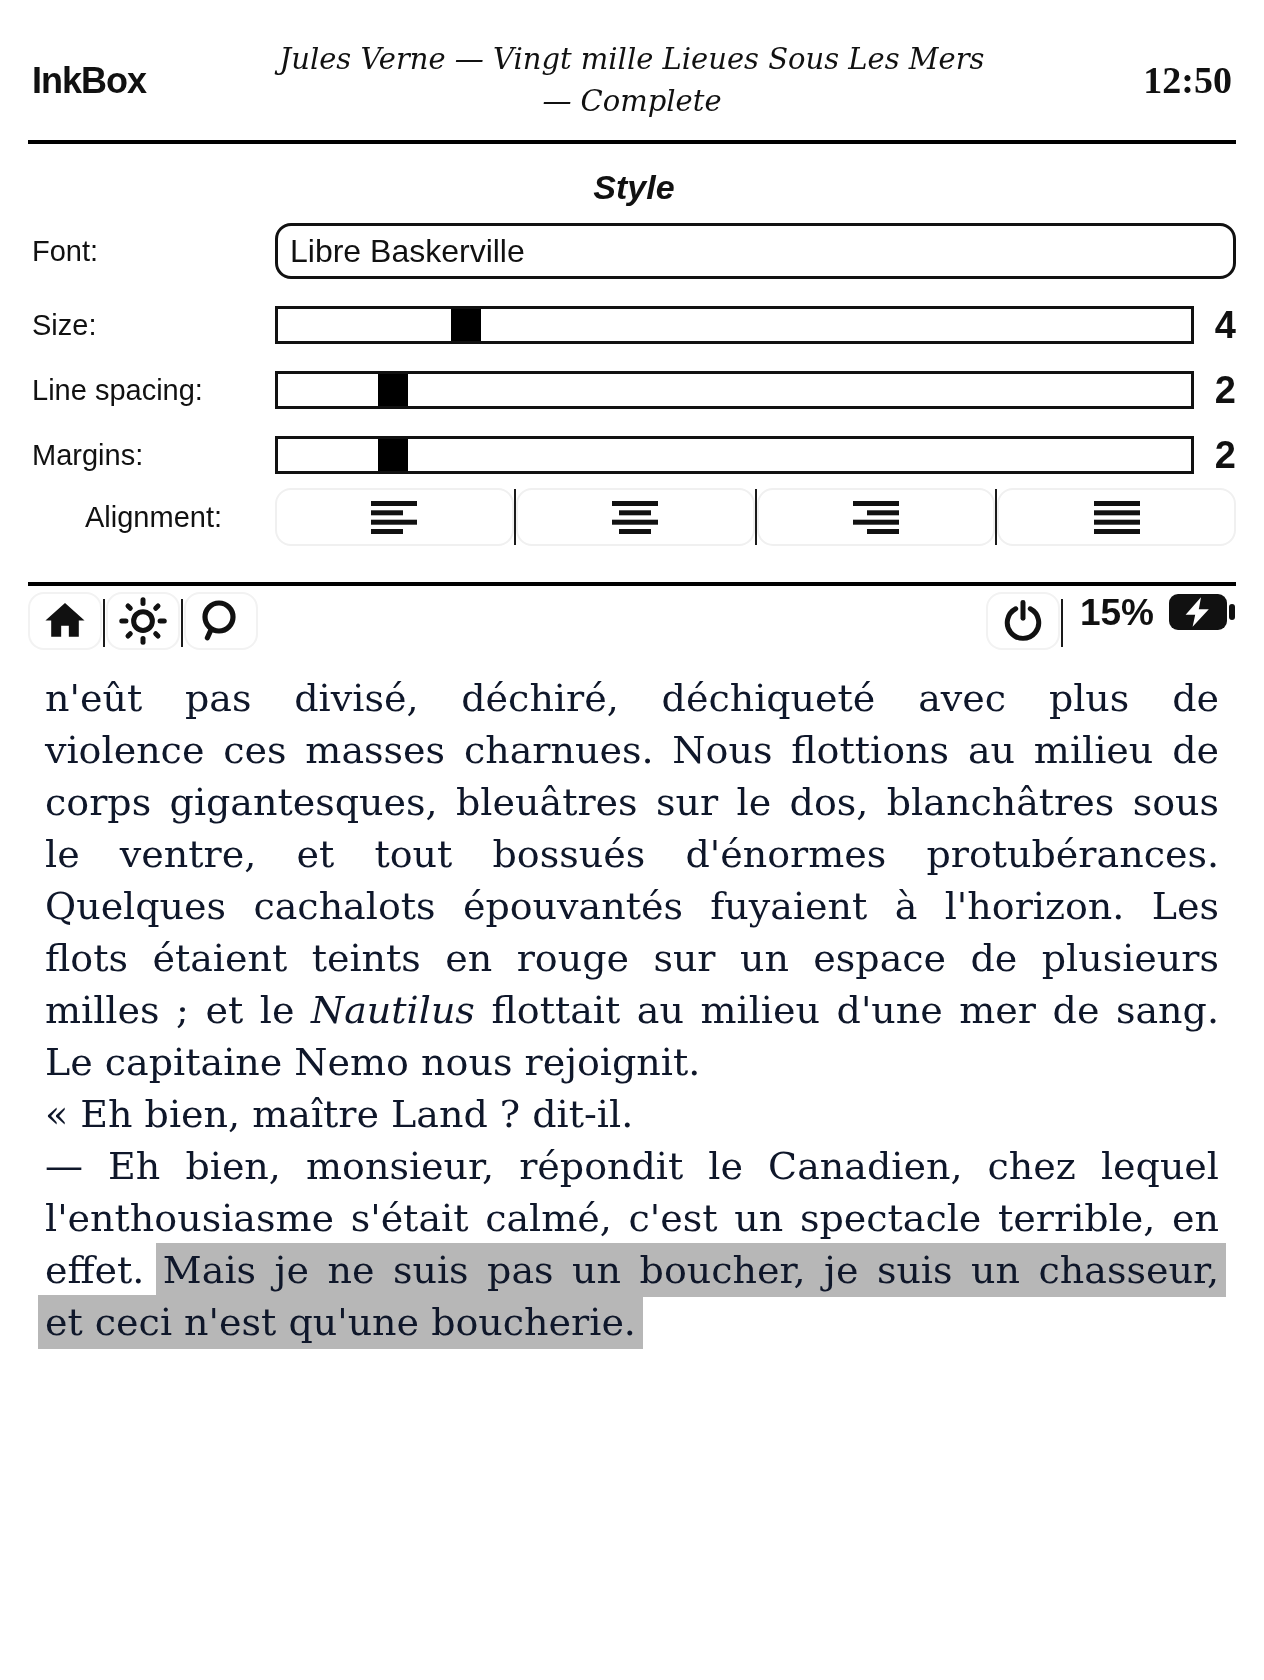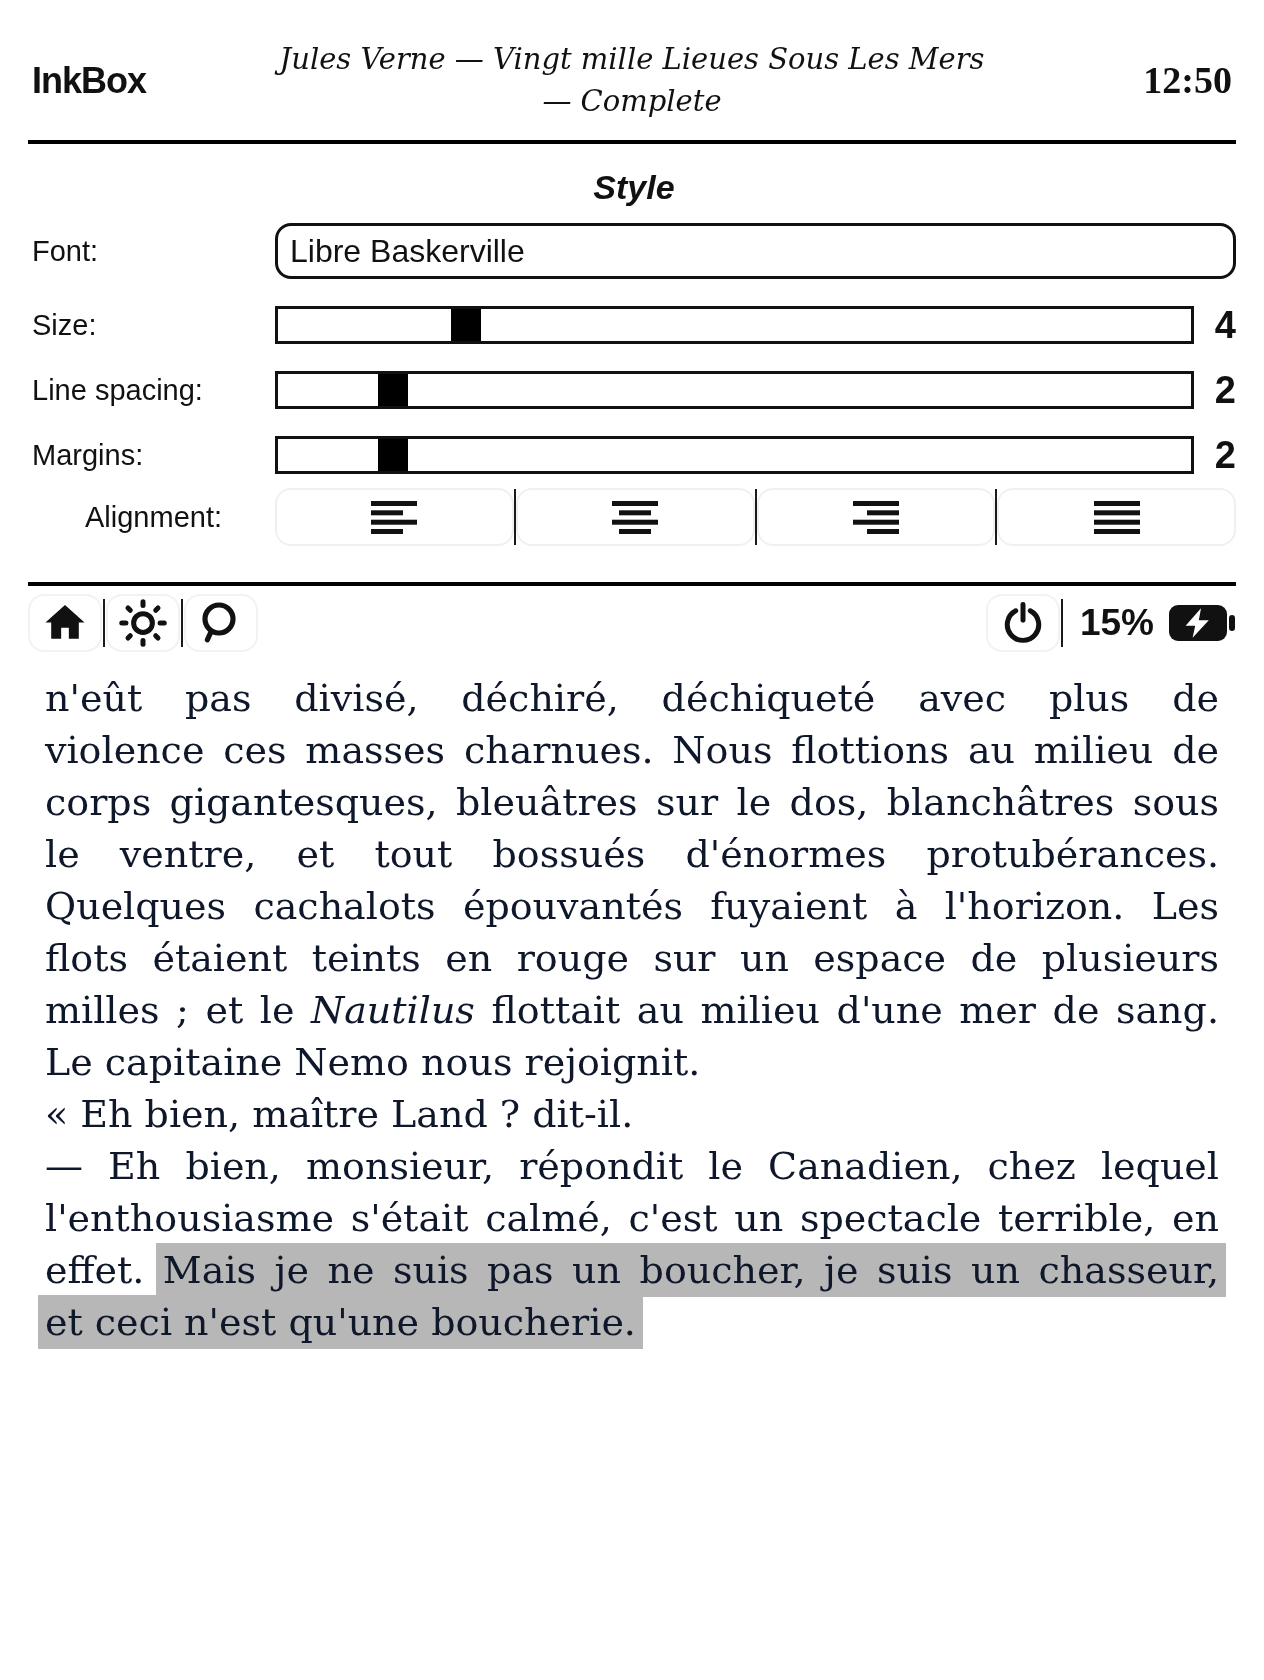--- a/index.html
+++ b/index.html
@@ -30,21 +30,21 @@
   .slider-thumb { position:absolute; top:0; width:30px; height:32px; background:#000; }
   .slider-value { width:42px; flex:none; text-align:right; font-size:38px; font-weight:800; }
   .align-row { margin-top:14px; height:58px;text-align:center; }
   .align-group { flex:1; display:flex; align-items:stretch; height:58px; }
   .align-btn { flex:1; display:flex; align-items:center; justify-content:center; border:2px solid #f0f0f0; border-radius:16px; background:#fff; }
   .vdiv { width:2px; background:#1a1a1a; align-self:center; }
   .vdiv.tall { height:56px; }
   .hr2 { margin-top:36px; }
 
   
-  .toolbar { margin:6px 28px 0 28px; height:62px; display:flex; align-items:center; }
+  .toolbar { margin:6px 28px 0 28px; height:62px; display:flex; align-items:flex-start; }
   .tool-btn { width:74px; height:58px; display:flex; align-items:center; justify-content:center; border:2px solid #f2f2f2; border-radius:16px; background:#fff; }
   .toolbar .vdiv { height:48px; margin:0 1px; }
   .tool-spacer { flex:1; }
   .battery-pct { font-size:37px; font-weight:800; margin:0 14px 0 16px; }
 
   
   .reader { margin:18px 45px 0 45px; font-family:"DejaVu Serif", serif; font-size:38px; line-height:52px; color:#0f172a; }
   .line { white-space:normal; }
   .line.j { text-align:justify; text-align-last:justify; }
   .em { font-style:italic; }

